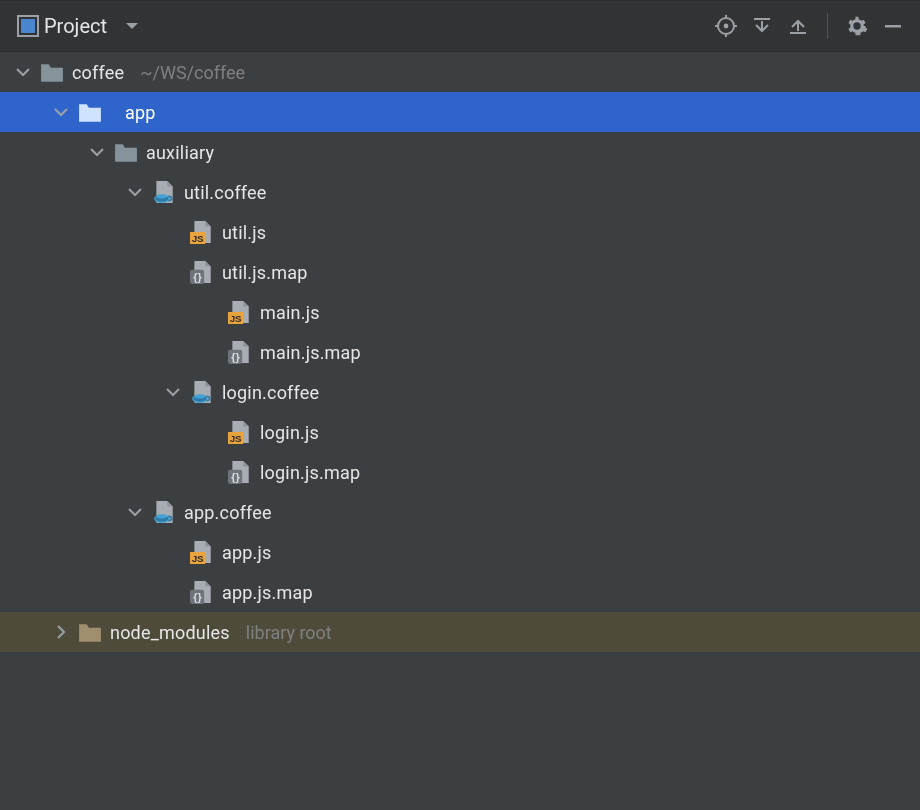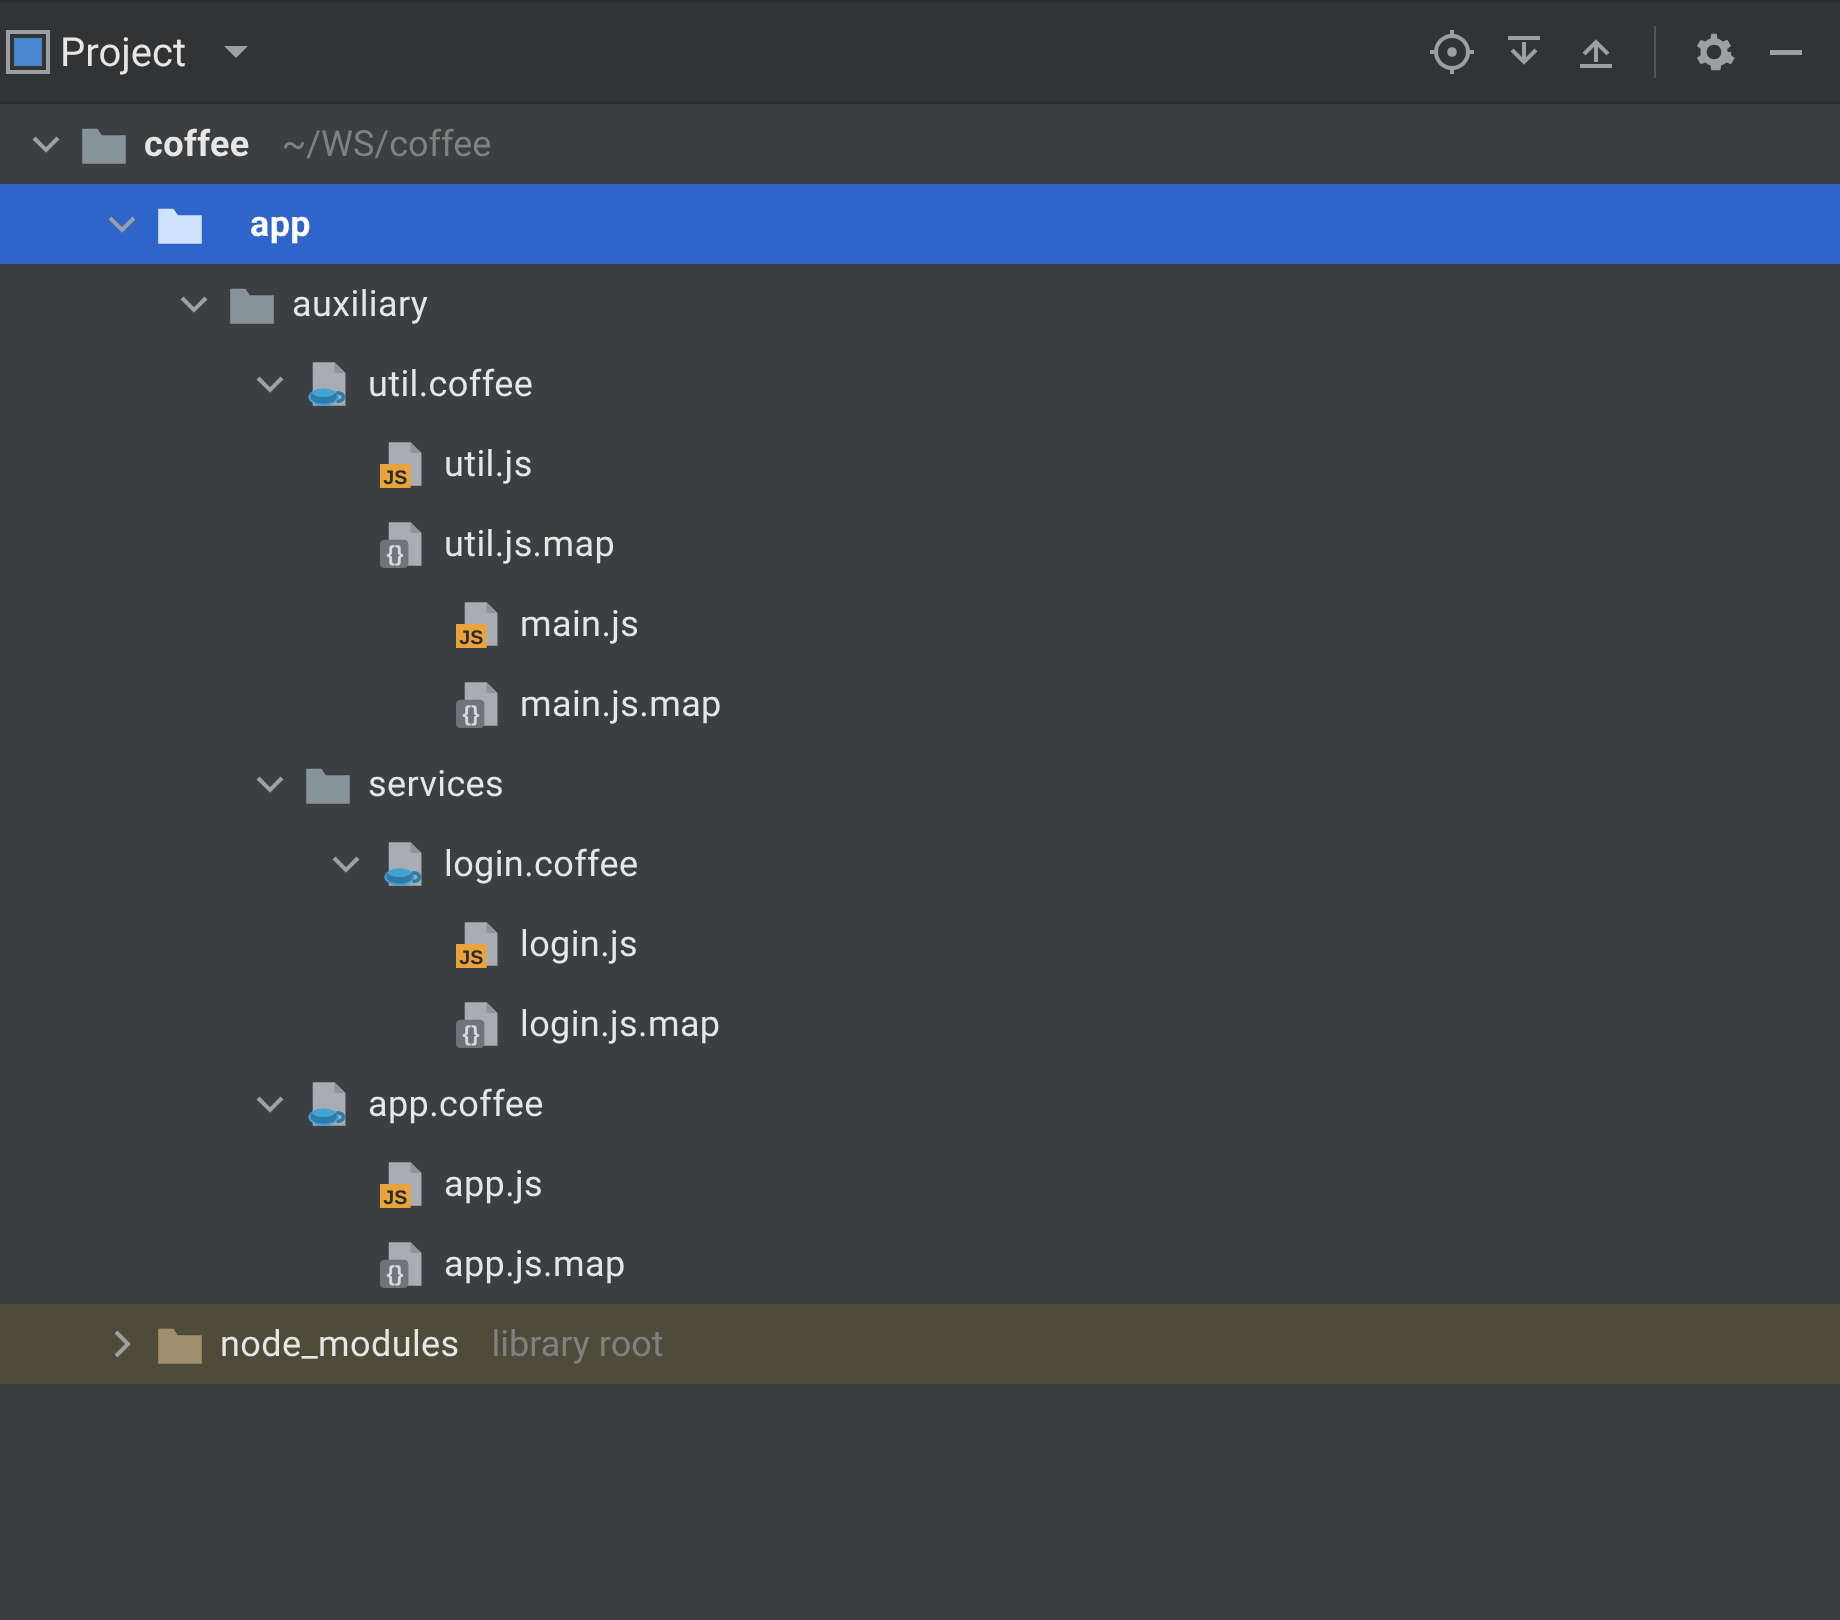--- a/index.html
+++ b/index.html
@@ -35,21 +35,21 @@
     display: flex;
     flex-direction: column;
   }
   .toolbar {
     display: flex;
     align-items: center;
     height: 50px;
     background: var(--panel-header-bg);
     border-top: 1px solid var(--toolbar-border);
     border-bottom: 1px solid var(--toolbar-border);
-    padding: 0 10px 0 2px;
+    padding: 0 10px 0 16px;
   }
   .tb-left { display: flex; align-items: center; gap: 10px; }
   .tb-spacer { flex: 1; }
   .tb-right { display: flex; align-items: center; gap: 2px; }
   .tb-btn {
     width: 34px; height: 34px;
     display: inline-flex; align-items: center; justify-content: center;
     color: var(--icon-gray);
     border-radius: 3px;
   }
@@ -76,21 +76,21 @@
     padding-left: var(--indent, 14px);
   }
   .chevron {
     width: 18px; height: 18px;
     display: inline-flex; align-items: center; justify-content: center;
     color: var(--icon-gray);
   }
   .chevron.none { visibility: hidden; }
   .fname { color: var(--text-strong); letter-spacing: .2px; }
   .row.selected .fname { color: #fff; margin-left: 15px; }
-  .fname.bold { font-weight: 700; }
+  .fname.bold { font-weight: 400; }
   .suffix { color: var(--text-dim); margin-left: 8px; }
   .icon { width: 24px; height: 24px; display: inline-flex; align-items: center; justify-content: center; }
   svg { display: block; }
 </style>
 </head>
 <body>
 
 <div class="panel">
   <div class="toolbar">
     <div class="tb-left">
@@ -278,35 +278,20 @@
               <g transform="translate(0,9)">
                 <rect x="0" y="0" width="13" height="13" rx="2" fill="#6f747a"></rect>
                 <text x="3" y="10" font-size="10" font-weight="700" fill="#d7dbe0" font-family="Arial">{}</text>
               </g>
             </svg>
           </span>
           <span class="fname">main.js.map</span>
         </span>
       </div>
       <div class="row">
-        <span class="cell" style="--indent: 126px;">
-          <span class="chevron">
-            <svg width="14" height="14" viewBox="0 0 14 14">
-              <use href="#ico-chevron-down"></use>
-            </svg>
-          </span>
-          <span class="icon">
-            <svg width="24" height="24" viewBox="0 0 22 22">
-              <use href="#ico-folder"></use>
-            </svg>
-          </span>
-          <span class="fname">services</span>
-        </span>
-      </div>
-      <div class="row">
         <span class="cell" style="--indent: 164px;">
           <span class="chevron">
             <svg width="14" height="14" viewBox="0 0 14 14">
               <use href="#ico-chevron-down"></use>
             </svg>
           </span>
           <span class="icon">
             <svg width="24" height="24" viewBox="0 0 22 22">
               <path d="M4 1 h10 l5 5 v15 H4 Z" fill="#a8adb3"></path>
               <path d="M14 1 v5 h5 Z" fill="#8f9499"></path>

